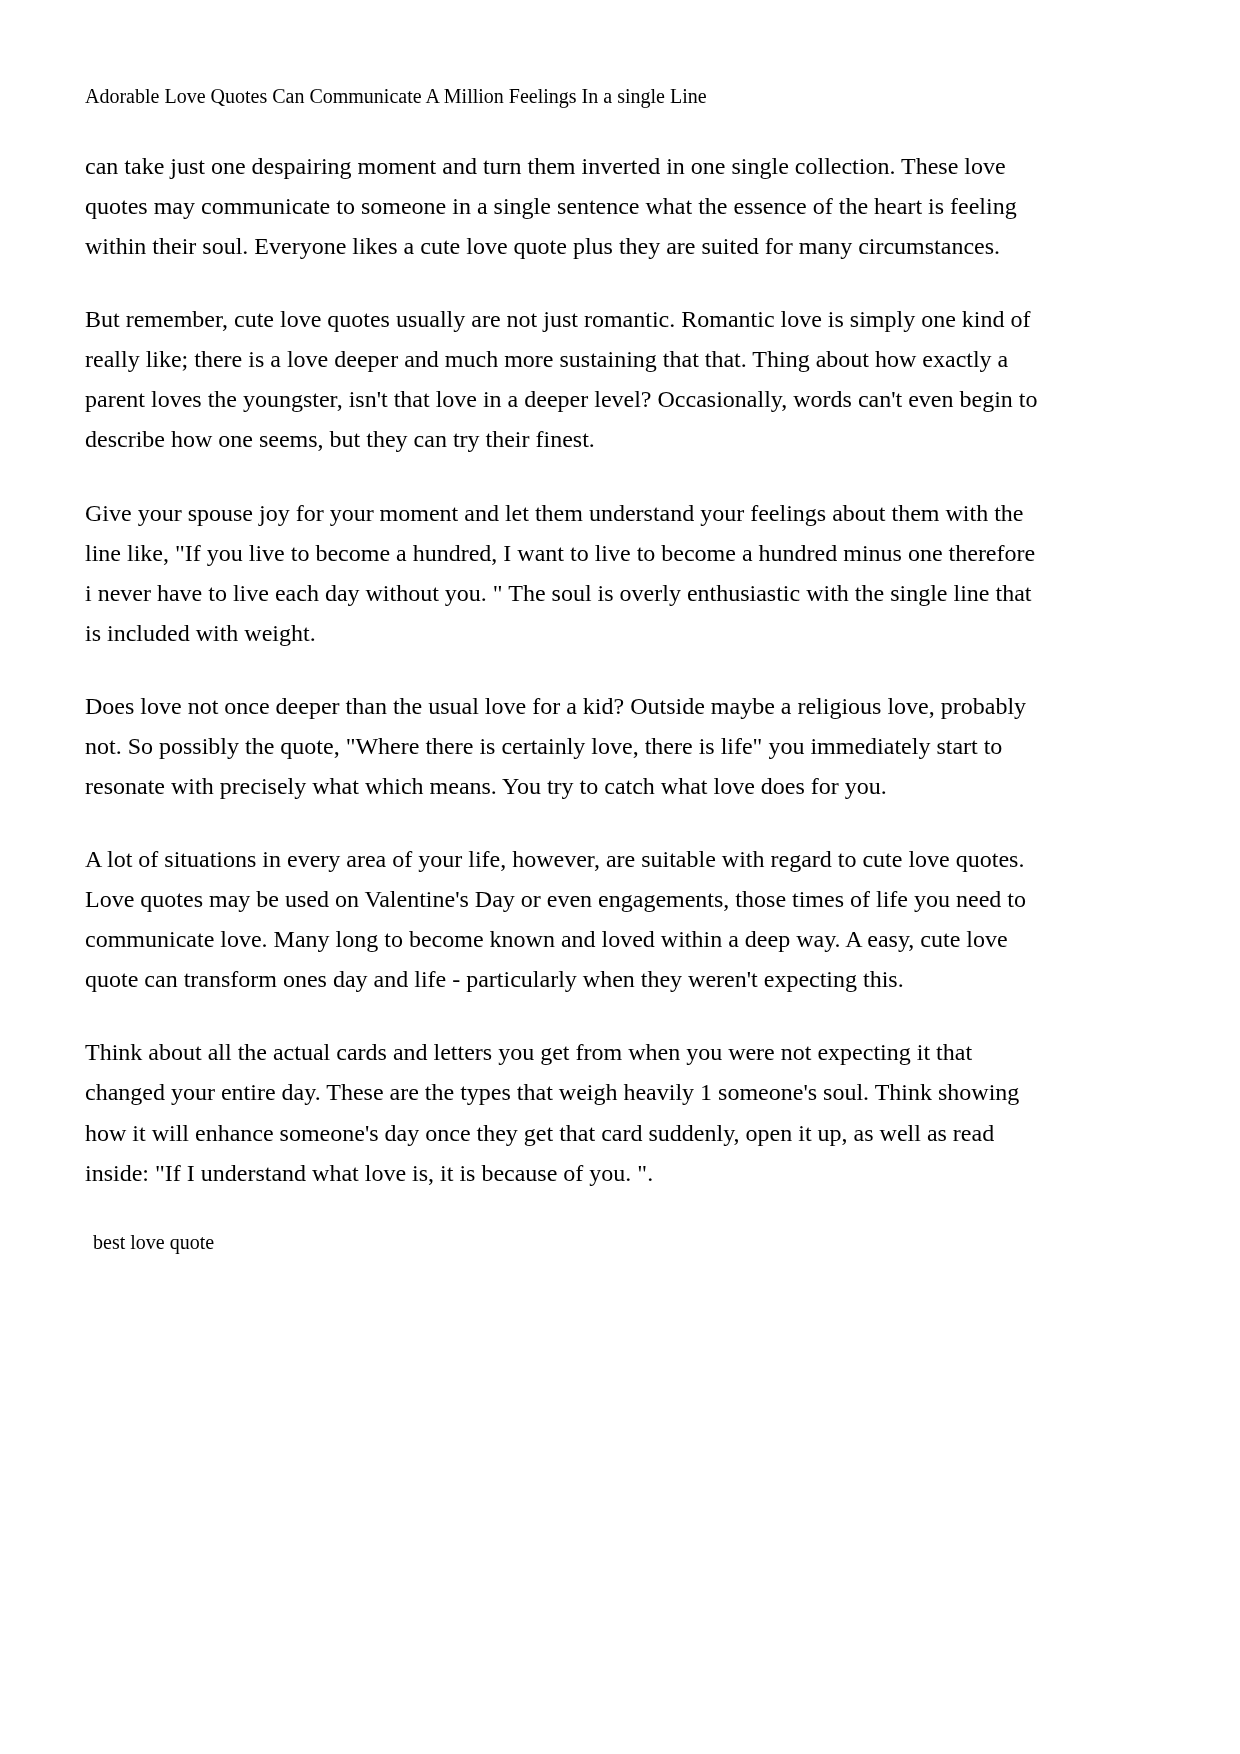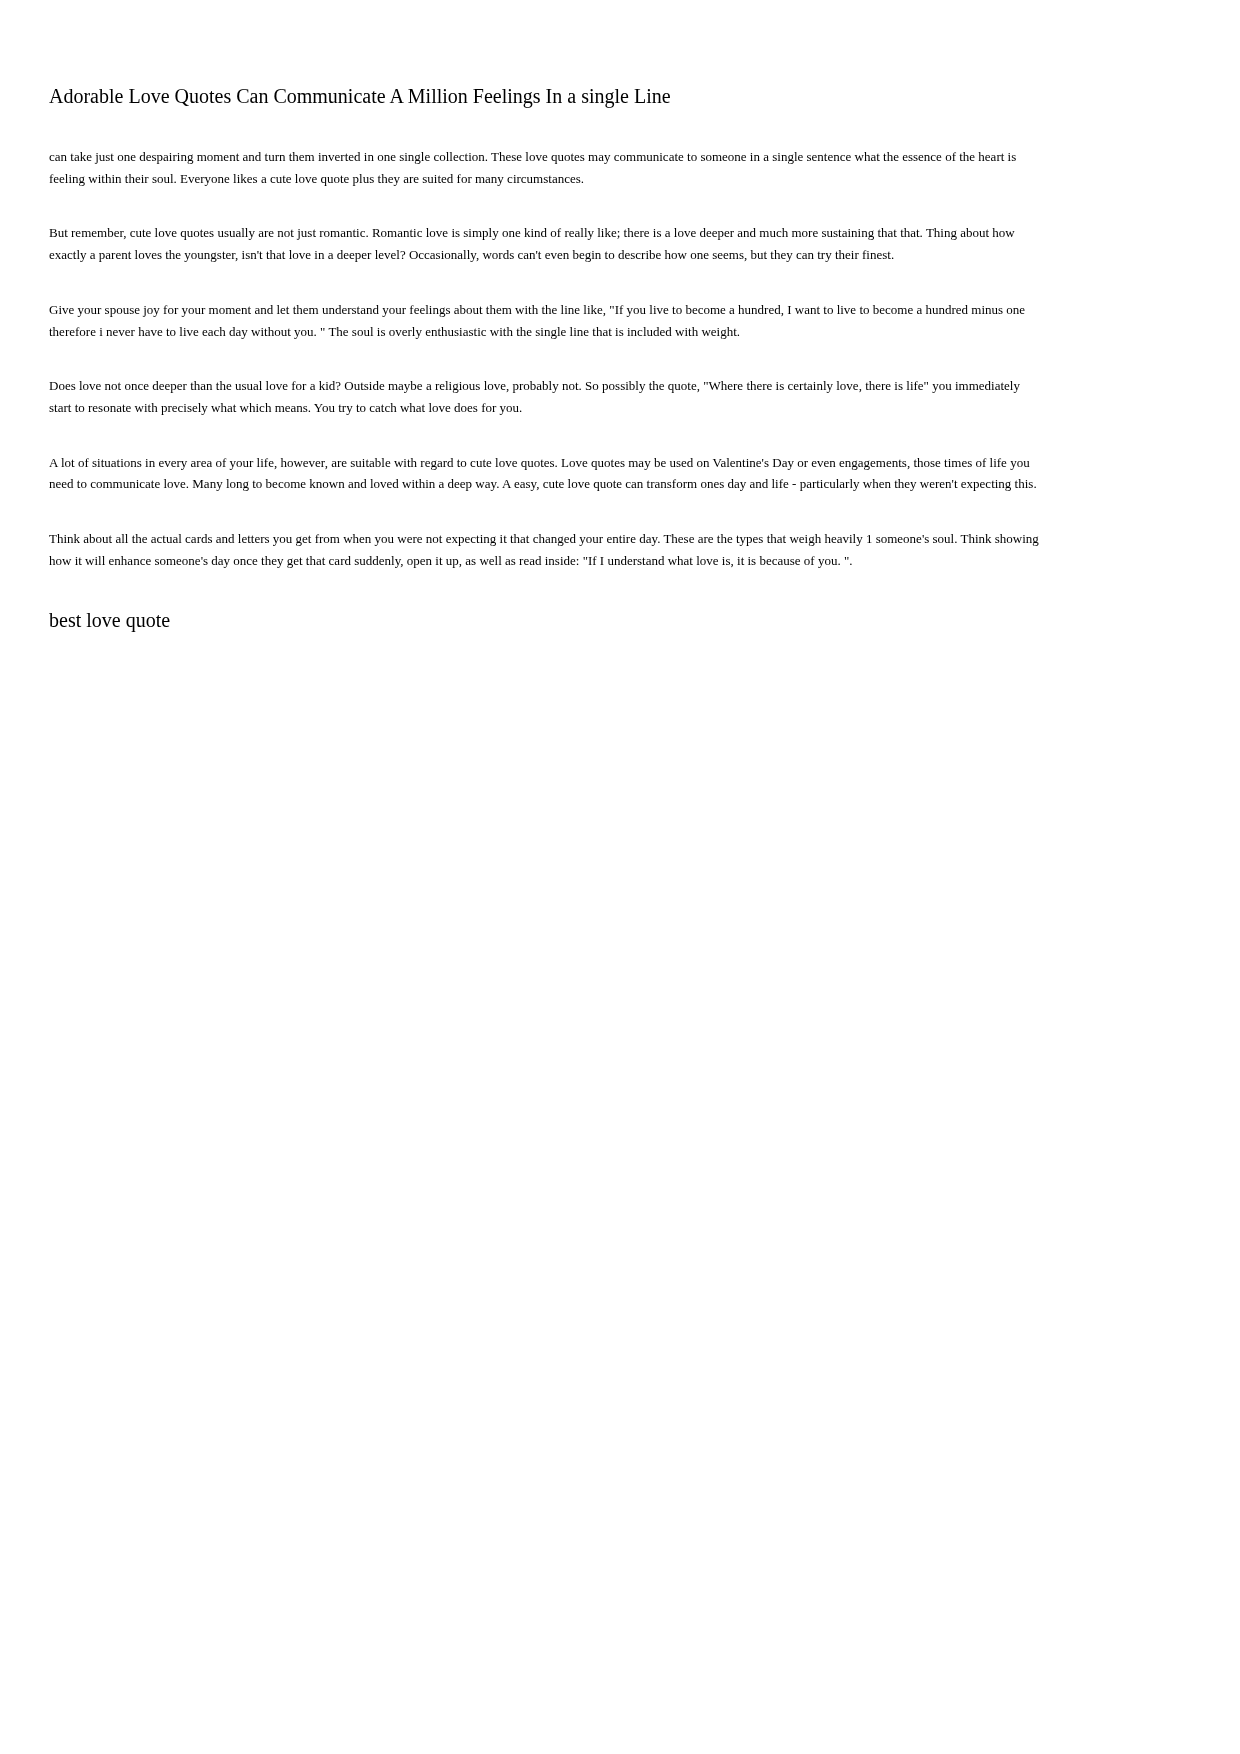--- a/index.html
+++ b/index.html
@@ -10,40 +10,40 @@
   body {
     width: 1240px;
     height: 1754px;
     font-family: "Liberation Serif", "DejaVu Serif", serif;
     color: #000000;
   }
   .page {
     box-sizing: border-box;
     width: 1240px;
     height: 1754px;
-    padding: 80px 200px 60px 49px;
+    padding: 80px 200px 60px 85px;
     background: #ffffff;
     overflow: hidden;
   }
   .doc-title {
     font-size: 20px;
     font-weight: normal;
     margin: 0 0 33px 0;
     line-height: 1.65;
   }
   .doc-paragraph {
-    font-size: 13px;
+    font-size: 24px;
     line-height: 1.67;
     margin: 0 0 33px 0;
     text-align: left;
   }
   .doc-footer {
     font-size: 20px;
     line-height: 1.67;
-    margin: 0;
+    margin: 8px;
   }
 </style>
 </head>
 <body>
 
 <div class="page">
   <h1 class="doc-title">Adorable Love Quotes Can Communicate A Million Feelings In a single Line</h1>
 
   <p class="doc-paragraph">can take just one despairing moment and turn them inverted in one single collection. These love quotes may communicate to someone in a single sentence what the essence of the heart is feeling within their soul. Everyone likes a cute love quote plus they are suited for many circumstances.</p>
 

